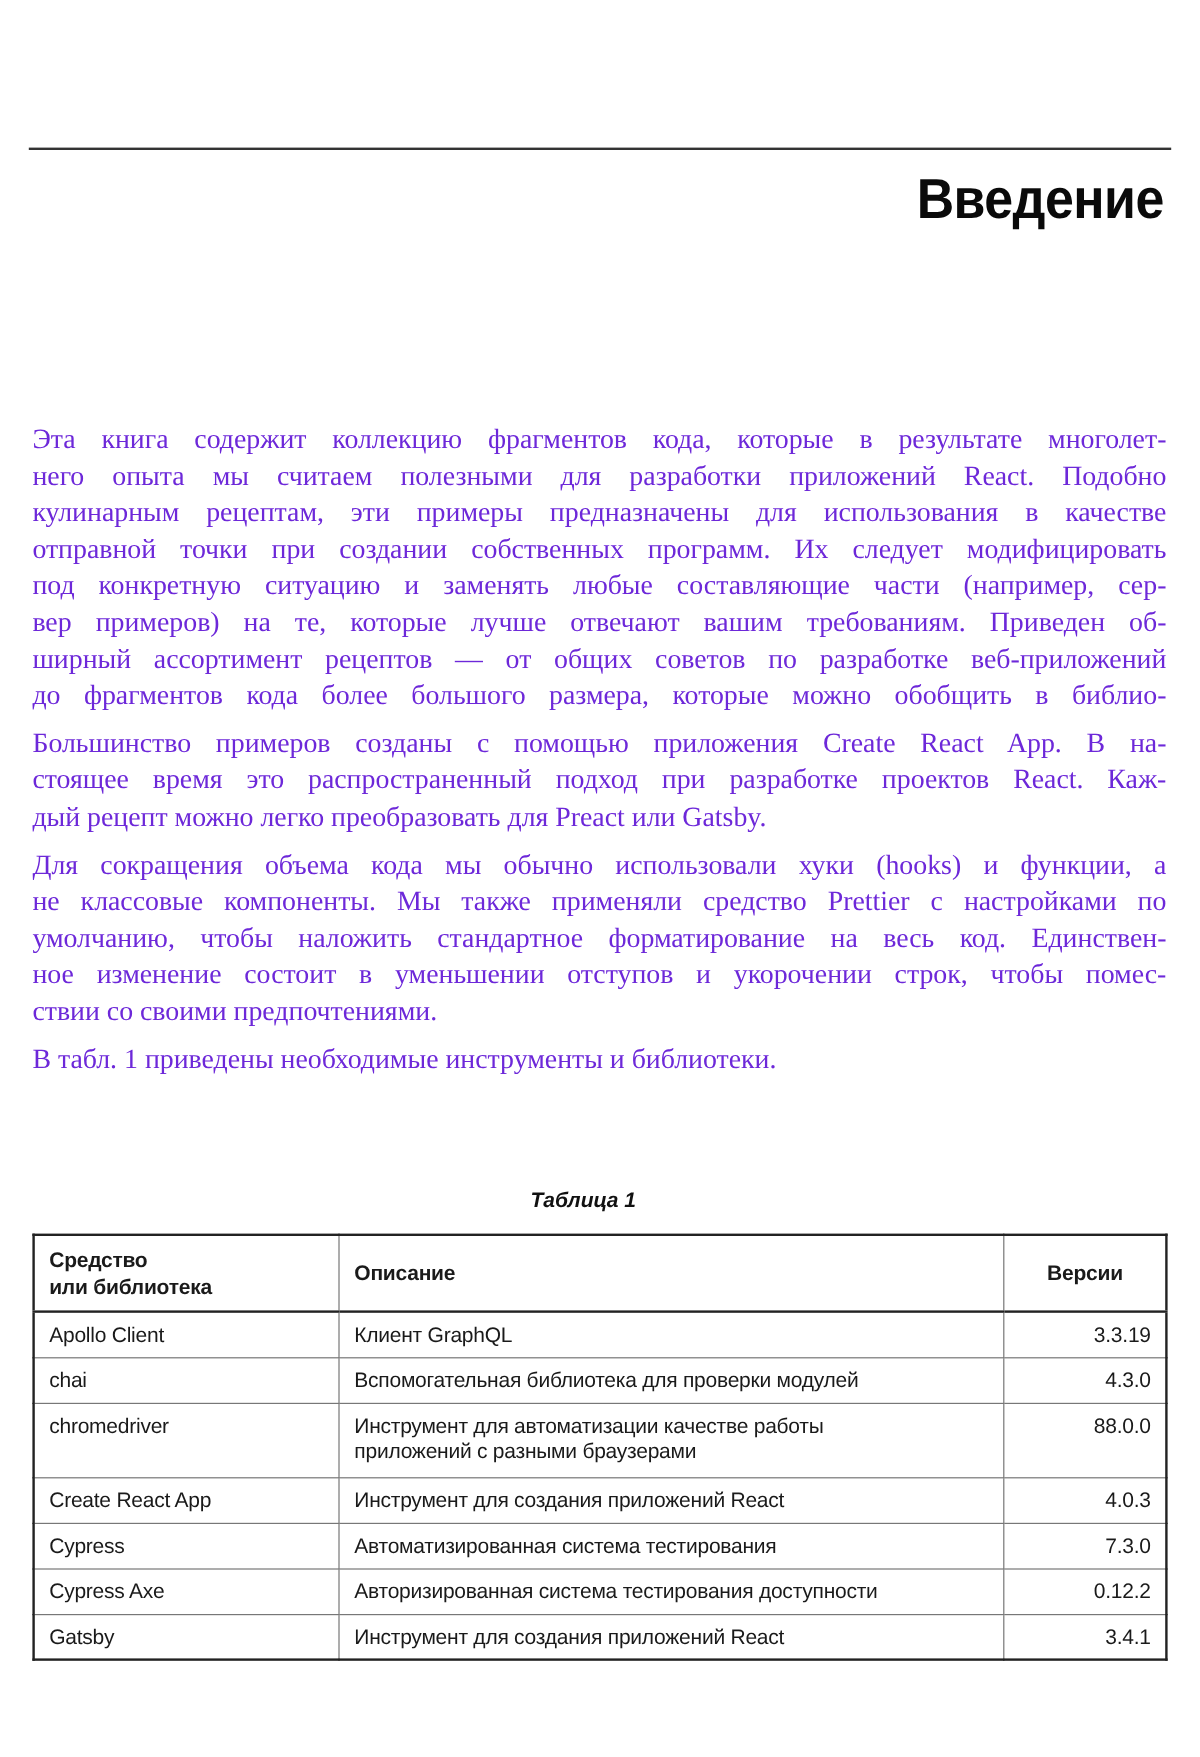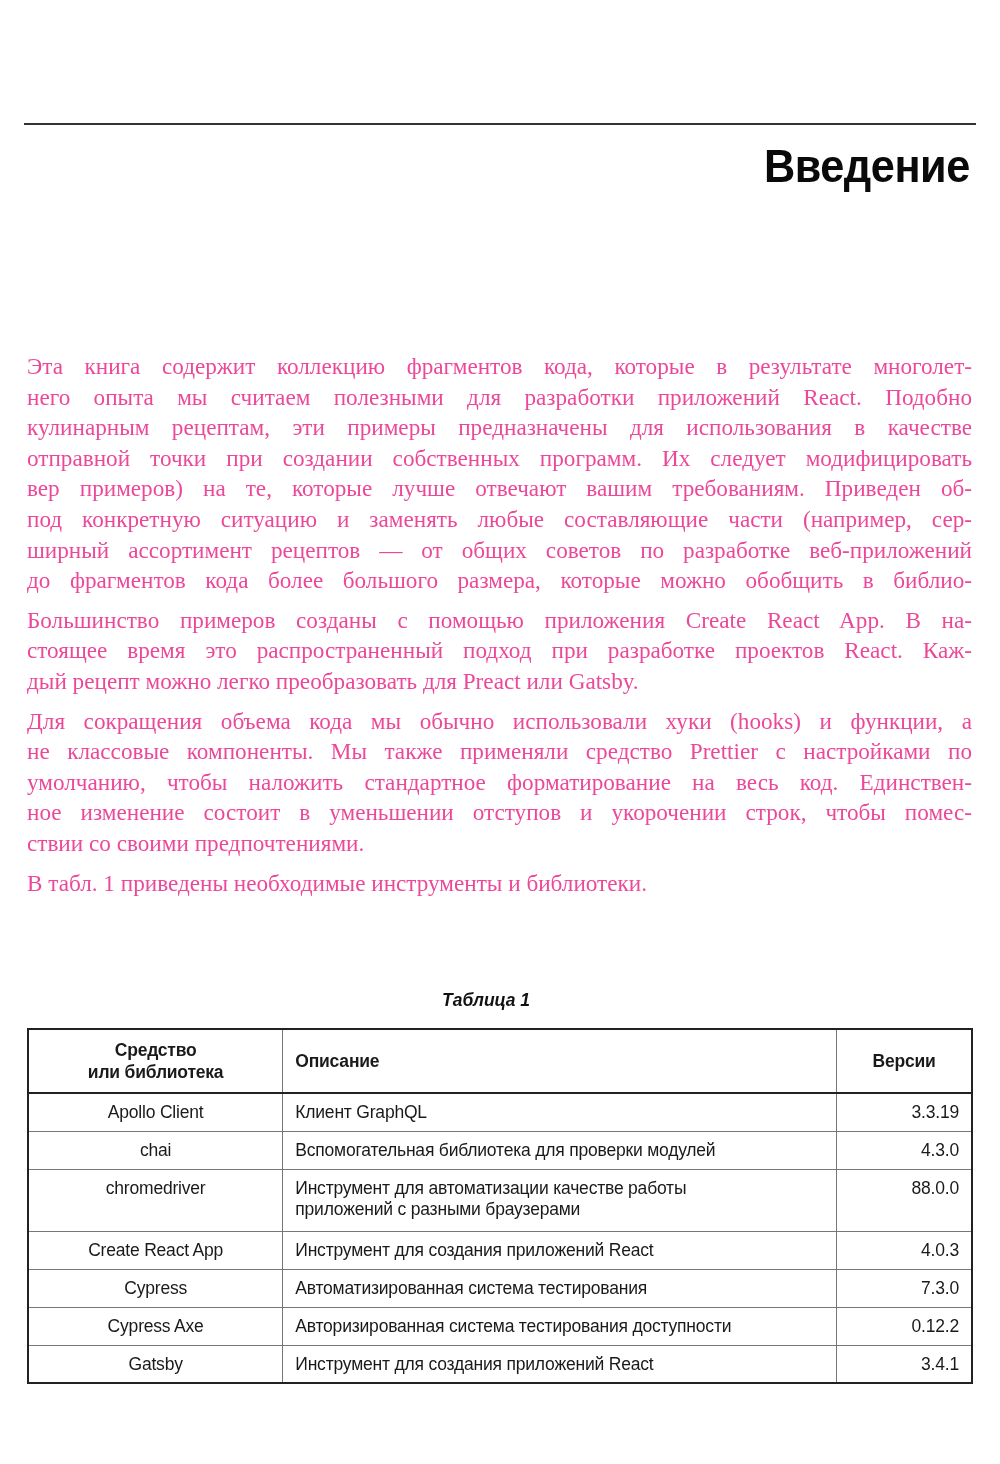--- a/index.html
+++ b/index.html
@@ -14,21 +14,21 @@
   .chapter-title {
     position: absolute; right: 30px; top: 138px;
     font-family: "Liberation Sans", sans-serif; font-weight: bold;
     font-size: 47px; letter-spacing: -0.5px; color: #0a0a0a;
     transform: scaleX(0.92); transform-origin: right center;
   }
   .body-text {
     position: absolute; left: 27px; top: 351px; width: 945px;
     font-family: "Liberation Serif", serif; font-size: 23.2px;
     line-height: 30.6px; text-align: justify; hyphens: manual;
-    color: #ec4899;
+    color: #6d28d9;
   }
   .body-text p { margin: 0 0 9px 0; }
   .line { display: block; text-align: justify; text-align-last: justify; white-space: nowrap; }
   .line.last { text-align-last: left; }
   .caption {
     position: absolute; left: 0; width: 972px; top: 990px; text-align: center;
     font-family: "Liberation Sans", sans-serif; font-weight: bold; font-style: italic;
     font-size: 17.5px; color: #111;
   }
   table.tools {
@@ -43,39 +43,39 @@
     padding: 0 12px;
     vertical-align: top;
     text-align: left;
   }
   table.tools th {
     font-weight: bold; height: 62px; vertical-align: middle; line-height: 22px;
     border-bottom: 2px solid #222;
   }
   table.tools td { height: 38px; line-height: 21px; padding-top: 8px; box-sizing: border-box; }
   table.tools td.tall { height: 62px; }
-  table.tools .col1 { width: 230px; text-align: center; }
+  table.tools .col1 { width: 230px; }
   table.tools .col2 { width: 531px; }
   table.tools .col3 { width: 110px; text-align: right; }
   table.tools th.col3 { text-align: center; }
 </style>
 </head>
 <body>
 
 <div class="rule"></div>
 <h1 class="chapter-title" style="margin:0;">Введение</h1>
 
 <div class="body-text">
   <p>
     <span class="line">Эта книга содержит коллекцию фрагментов кода, которые в результате многолет-</span>
     <span class="line">него опыта мы считаем полезными для разработки приложений React. Подобно</span>
     <span class="line">кулинарным рецептам, эти примеры предназначены для использования в качестве</span>
     <span class="line">отправной точки при создании собственных программ. Их следует модифицировать</span>
+    <span class="line">под конкретную ситуацию и заменять любые составляющие части (например, сер-</span>
     <span class="line">вер примеров) на те, которые лучше отвечают вашим требованиям. Приведен об-</span>
-    <span class="line">под конкретную ситуацию и заменять любые составляющие части (например, сер-</span>
     <span class="line">ширный ассортимент рецептов — от общих советов по разработке веб-приложений</span>
     <span class="line">до фрагментов кода более большого размера, которые можно обобщить в библио-</span>
   </p>
   <p>
     <span class="line">Большинство примеров созданы с помощью приложения Create React App. В на-</span>
     <span class="line">стоящее время это распространенный подход при разработке проектов React. Каж-</span>
     <span class="line last">дый рецепт можно легко преобразовать для Preact или Gatsby.</span>
   </p>
   <p>
     <span class="line">Для сокращения объема кода мы обычно использовали хуки (hooks) и функции, а</span>

